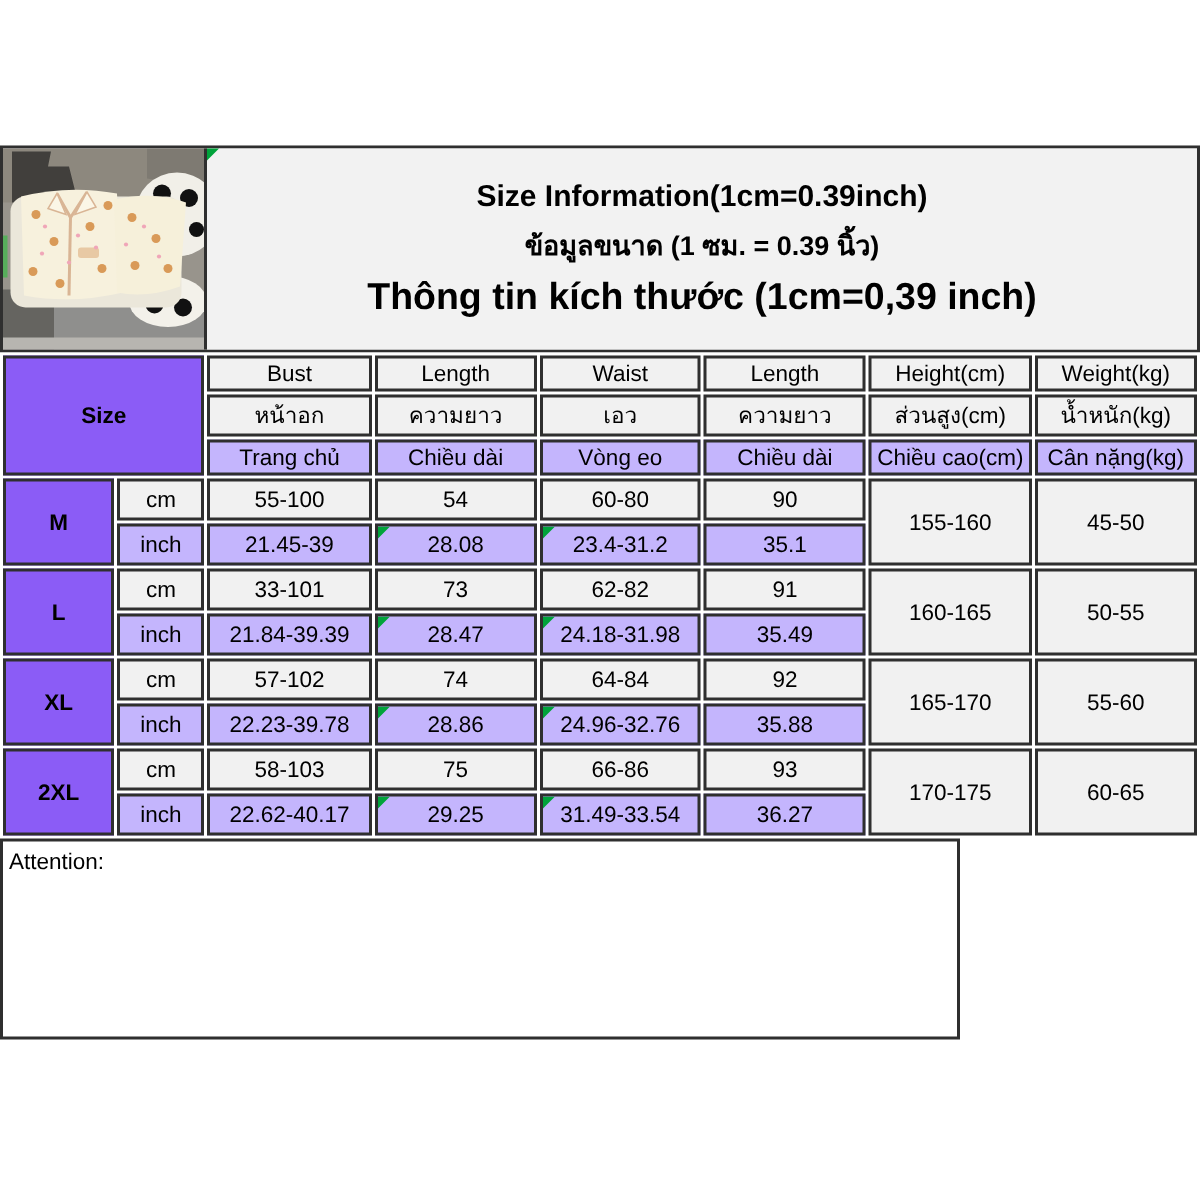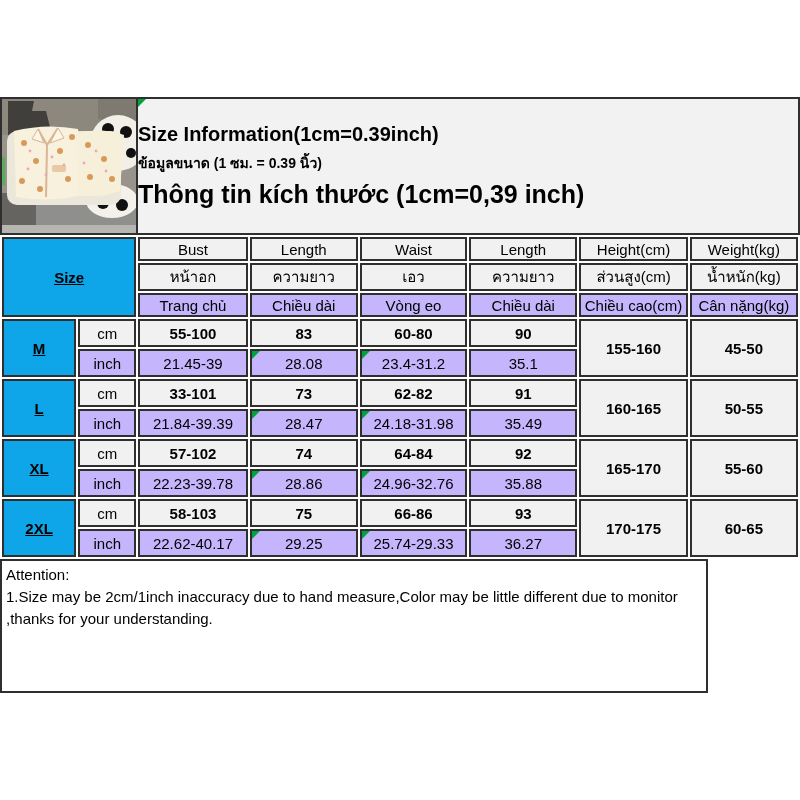--- a/index.html
+++ b/index.html
@@ -15,53 +15,53 @@
     display:flex; width:800px; height:138px;
     border:2px solid #2f2f2f; background:#f2f2f2;
   }
   .photo-cell {
     width:136px; height:100%; border-right:2px solid #2f2f2f;
     background:#98948c; flex:none; overflow:hidden;
   }
   .photo-cell svg { display:block; }
   .title-cell {
     flex:1; position:relative; display:flex; flex-direction:column;
-    align-items:flex-start; justify-content:center; gap:6px;
+    align-items:center; justify-content:center; gap:6px;
     background:#f2f2f2;
   }
   .title-line1 { font-size:20px; font-weight:bold; }
-  .title-line2 { font-size:14px; font-weight:bold; }
+  .title-line2 { font-size:18px; font-weight:bold; }
   .title-line3 { font-size:25px; font-weight:bold; }
   
   .err-tri {
     position:absolute; top:0; left:0; width:0; height:0;
     border-top:8px solid #00a33b; border-right:8px solid transparent;
   }
   
   table.size-table {
     width:800px; table-layout:fixed;
     border-collapse:separate; border-spacing:2px;
     background:#ffffff;
   }
   .size-table td {
     border:2px solid #2f2f2f; text-align:center; vertical-align:middle;
     padding:0 2px; position:relative; overflow:hidden; white-space:nowrap;
     font-size:15px;
   }
   .rh-hdr  { height:24px; }
   .rh-data { height:28px; }
-  .c-gray  { background:#f1f1f1;font-weight:bold; }
+  .c-gray  { background:#f1f1f1; }
   .c-white { background:#c4b5fd; }
-  .c-sizecol { background:#0ea5e9;text-decoration:underline; }
+  .c-sizecol { background:#8b5cf6; }
   .bold { font-weight:normal; }
   .size-big { font-size:28px; font-weight:bold; }
   .size-lbl { font-size:17px; font-weight:bold; }
   
   .attention-box {
-    width:708px; height:134px; border:2px solid #2f2f2f;
+    width:640px; height:134px; border:2px solid #2f2f2f;
     background:#ffffff; padding:3px 4px 0 4px;
     font-size:15px; line-height:22px;
   }
 </style>
 </head>
 <body>
 
 <div class="page">
   <div class="spacer-top"></div>
 
@@ -167,21 +167,21 @@
         <td class="c-white bold">Vòng eo</td>
         <td class="c-white bold">Chiều dài</td>
         <td class="c-white bold">Chiều cao(cm)</td>
         <td class="c-white bold">Cân nặng(kg)</td>
       </tr>
 
       <tr class="rh-data">
         <td rowspan="2" class="c-sizecol size-lbl">M</td>
         <td class="c-gray bold">cm</td>
         <td class="c-gray">55-100</td>
-        <td class="c-gray">83</td>
+        <td class="c-gray">54</td>
         <td class="c-gray">60-80</td>
         <td class="c-gray">90</td>
         <td rowspan="2" class="c-gray">155-160</td>
         <td rowspan="2" class="c-gray">45-50</td>
       </tr>
       <tr class="rh-data">
         <td class="c-white bold">inch</td>
         <td class="c-white">21.45-39</td>
         <td class="c-white"><span class="err-tri"></span><span>28.08</span></td>
         <td class="c-white"><span class="err-tri"></span><span>23.4-31.2</span></td>
@@ -231,23 +231,22 @@
         <td class="c-gray">75</td>
         <td class="c-gray">66-86</td>
         <td class="c-gray">93</td>
         <td rowspan="2" class="c-gray">170-175</td>
         <td rowspan="2" class="c-gray">60-65</td>
       </tr>
       <tr class="rh-data">
         <td class="c-white bold">inch</td>
         <td class="c-white">22.62-40.17</td>
         <td class="c-white"><span class="err-tri"></span><span>29.25</span></td>
-        <td class="c-white"><span class="err-tri"></span><span>25.74-29.33</span></td>
+        <td class="c-white"><span class="err-tri"></span><span>31.49-33.54</span></td>
         <td class="c-white">36.27</td>
       </tr>
     </tbody>
   </table>
 
   <div class="attention-box">
     <div>Attention:</div>
-    <div>1.Size may be 2cm/1inch inaccuracy due to hand measure,Color may be little different due to monitor ,thanks for your understanding.</div>
   </div>
 </div>
 
 </body></html>

